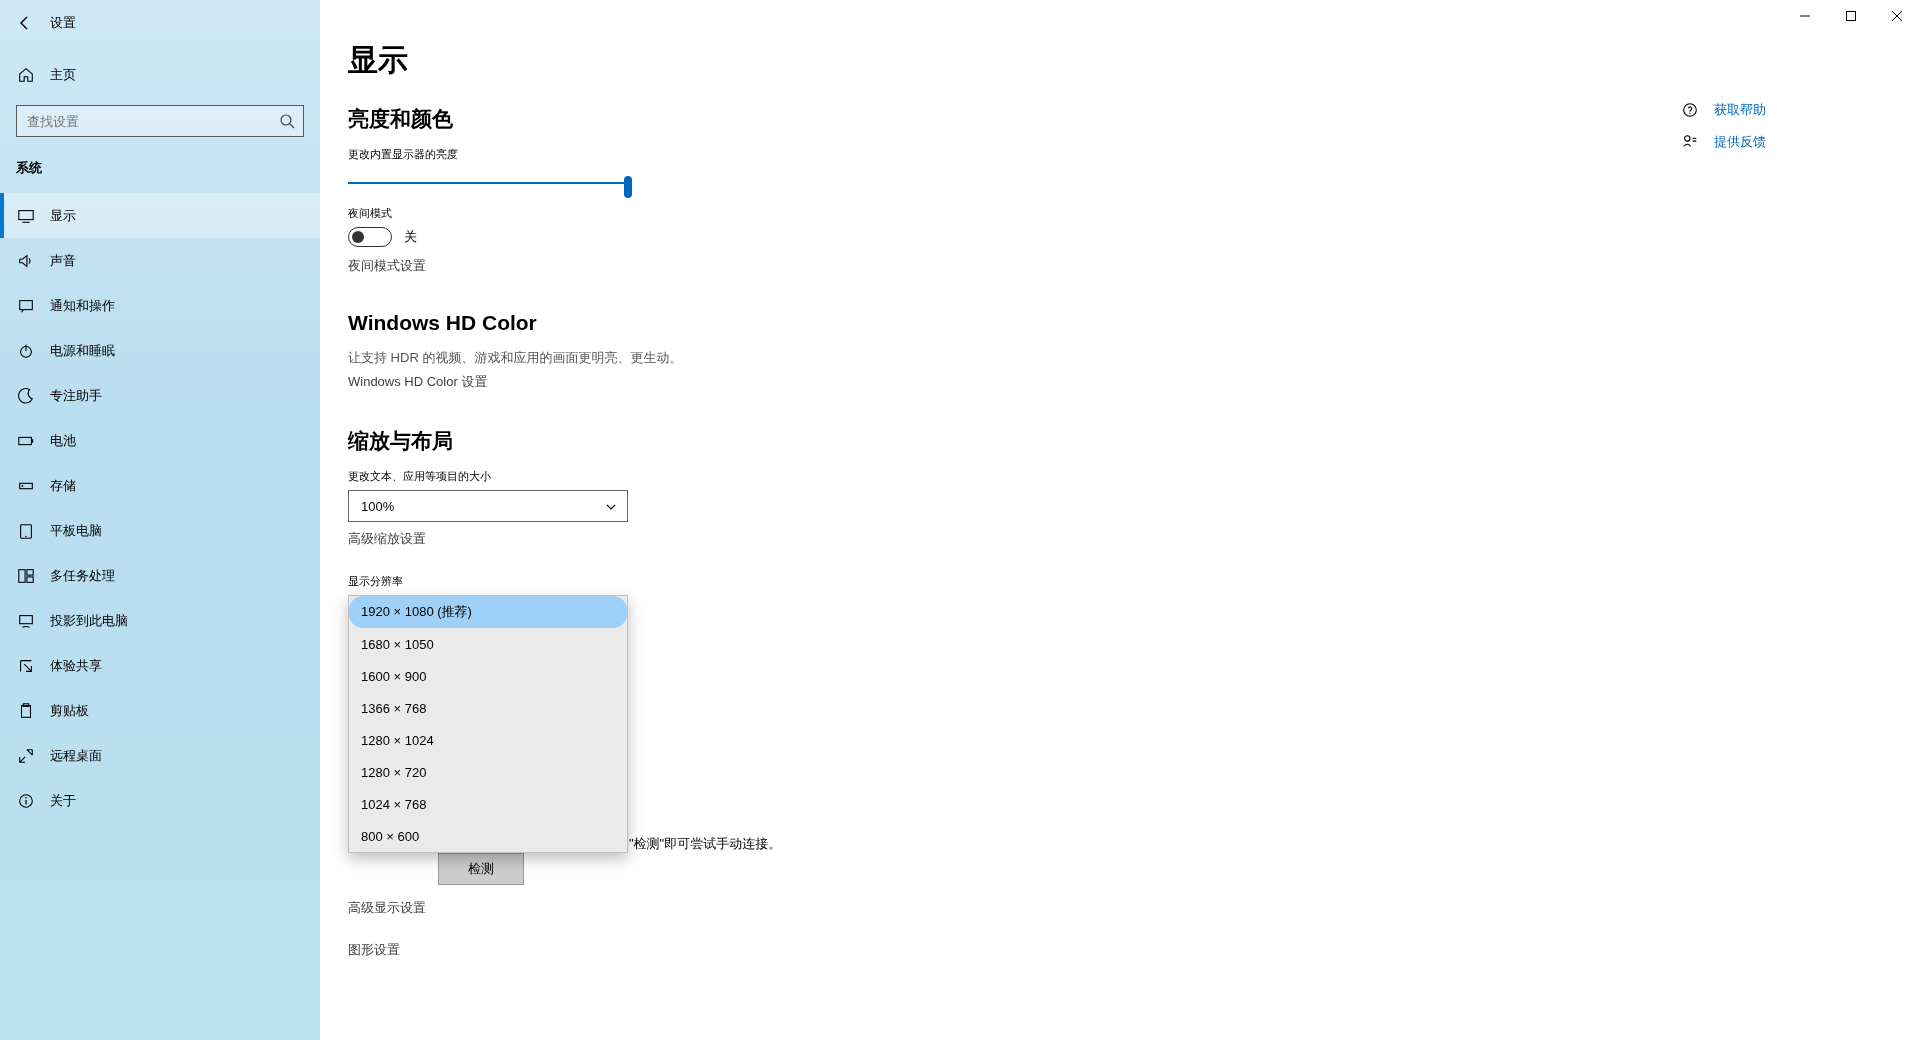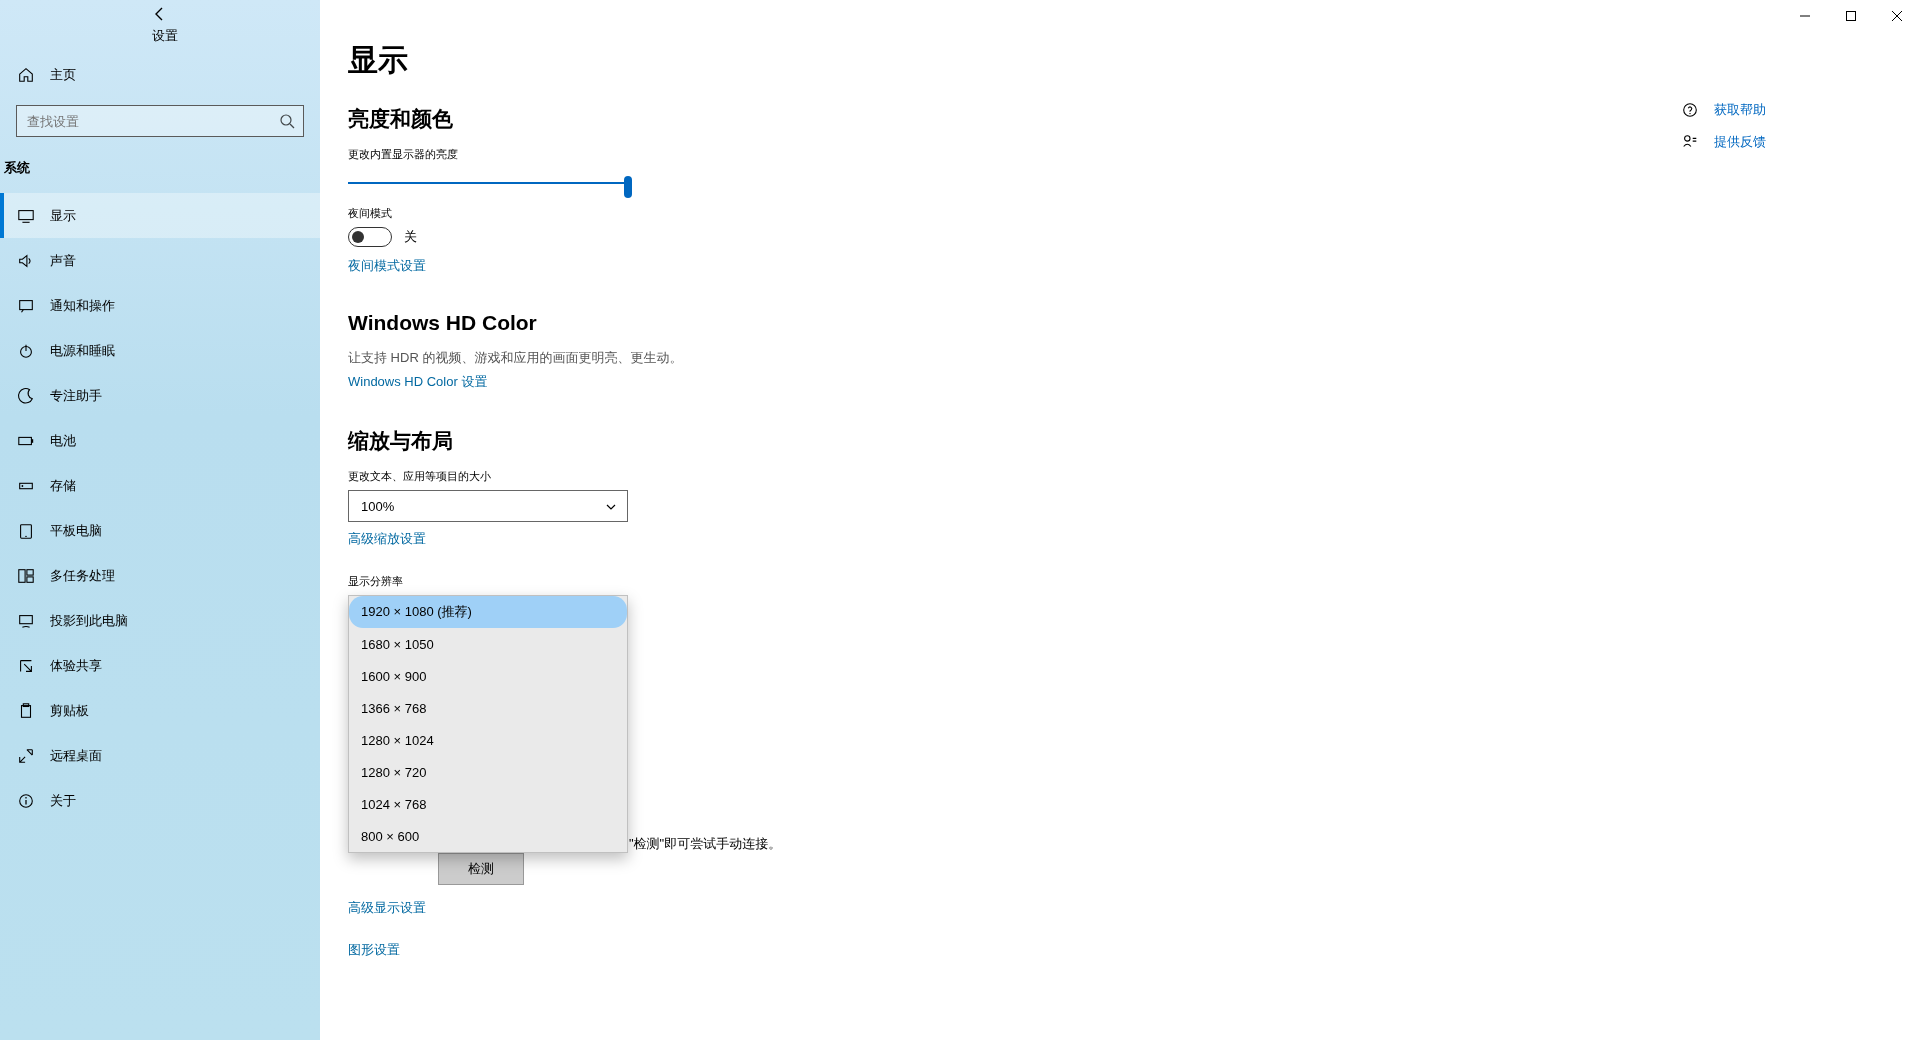--- a/index.html
+++ b/index.html
@@ -1,44 +1,44 @@
 <!DOCTYPE html>
 <html><head>
 <meta charset="utf-8">
 <style>
   html,body{margin:0;padding:0;height:100%;font-family:"Segoe UI","Microsoft YaHei",sans-serif;font-size:12px;color:#000;background:#fff;}
   *{box-sizing:border-box;}
   .root{position:relative;width:1920px;height:1040px;overflow:hidden;background:#fff;}
   
   .sidebar{position:absolute;left:0;top:0;width:320px;height:100%;background:linear-gradient(180deg,#cfe8f7 0%, #b9deef 40%, #bbe0ef 100%);}
-  .side-top{height:45px;display:flex;align-items:center;padding:0 10px;flex-direction:column;}
+  .side-top{height:45px;display:flex;align-items:center;padding:0 10px;}
   .back-btn{width:30px;height:30px;display:flex;align-items:center;justify-content:center;cursor:pointer;}
   .back-btn svg{width:16px;height:16px;}
   .app-title{margin-left:10px;font-size:13px;}
   .home-row{display:flex;align-items:center;padding:0 16px;height:44px;margin-top:8px;}
   .home-row .ico{width:20px;height:20px;margin-right:14px;display:flex;align-items:center;justify-content:center;}
   .home-row .lbl{font-size:13px;text-align:right;}
   .search-wrap{padding:0 16px;margin-top:8px;}
   .search-box{position:relative;width:288px;height:32px;border:1px solid #5a5a5a;background:rgba(255,255,255,.35);}
   .search-box input{border:0;background:transparent;width:100%;height:100%;padding:0 34px 0 10px;font-size:13px;outline:none;color:#555;}
   .search-box .sicon{position:absolute;right:8px;top:7px;width:16px;height:16px;opacity:.7;}
-  .group-title{padding:0 4px;margin-top:22px;font-size:13px;font-weight:600;}
+  .group-title{padding:0 16px;margin-top:22px;font-size:13px;font-weight:600;}
   .nav{margin-top:16px;}
   .nav-item{display:flex;align-items:center;height:45px;padding:0 16px;cursor:pointer;font-size:13px;position:relative;}
   .nav-item .ico{width:20px;height:20px;margin-right:14px;display:flex;align-items:center;justify-content:center;}
   .nav-item.active{background:rgba(255,255,255,.35);}
   .nav-item.active::before{content:"";position:absolute;left:0;top:0;bottom:0;width:4px;background:#0078d4;}
   
   .main{position:absolute;left:320px;top:0;right:0;bottom:0;padding:40px 0 0 28px;}
   h1{margin:0 0 24px 0;font-weight:600;font-size:30px;}
   h2{margin:0 0 14px 0;font-weight:600;font-size:21px;}
   .sec{margin-bottom:36px;}
   .field-label{font-size:11px;margin-bottom:6px;}
   .hint{font-size:13px;color:#555;margin-bottom:6px;}
-  .link{color:#0369a1;font-size:13px;cursor:pointer;display:inline-block;}
+  .link{color:#404040;font-size:13px;cursor:pointer;display:inline-block;}
   .slider{position:relative;width:280px;height:30px;margin-top:4px;}
   .slider .track-full{position:absolute;top:14px;left:0;width:100%;height:2px;background:#0067c0;}
   .slider .thumb{position:absolute;top:8px;right:-4px;width:8px;height:22px;border-radius:4px;background:#0067c0;}
   .toggle-row{display:flex;align-items:center;margin:6px 0 10px 0;}
   .toggle{width:44px;height:20px;border:1px solid #333;border-radius:10px;position:relative;margin-right:12px;background:#fff;}
   .toggle .knob{position:absolute;left:3px;top:3px;width:12px;height:12px;border-radius:50%;background:#333;}
   .toggle-state{font-size:13px;}
   .combo{width:280px;height:32px;border:1px solid #666;display:flex;align-items:center;padding:0 12px;position:relative;cursor:pointer;font-size:13px;margin-bottom:8px;}
   .combo .chev{position:absolute;right:10px;top:10px;width:12px;height:12px;}
   .btn{display:inline-block;min-width:86px;height:32px;line-height:30px;text-align:center;border:1px solid #999;background:#ccc;font-size:13px;padding:0 16px;}

